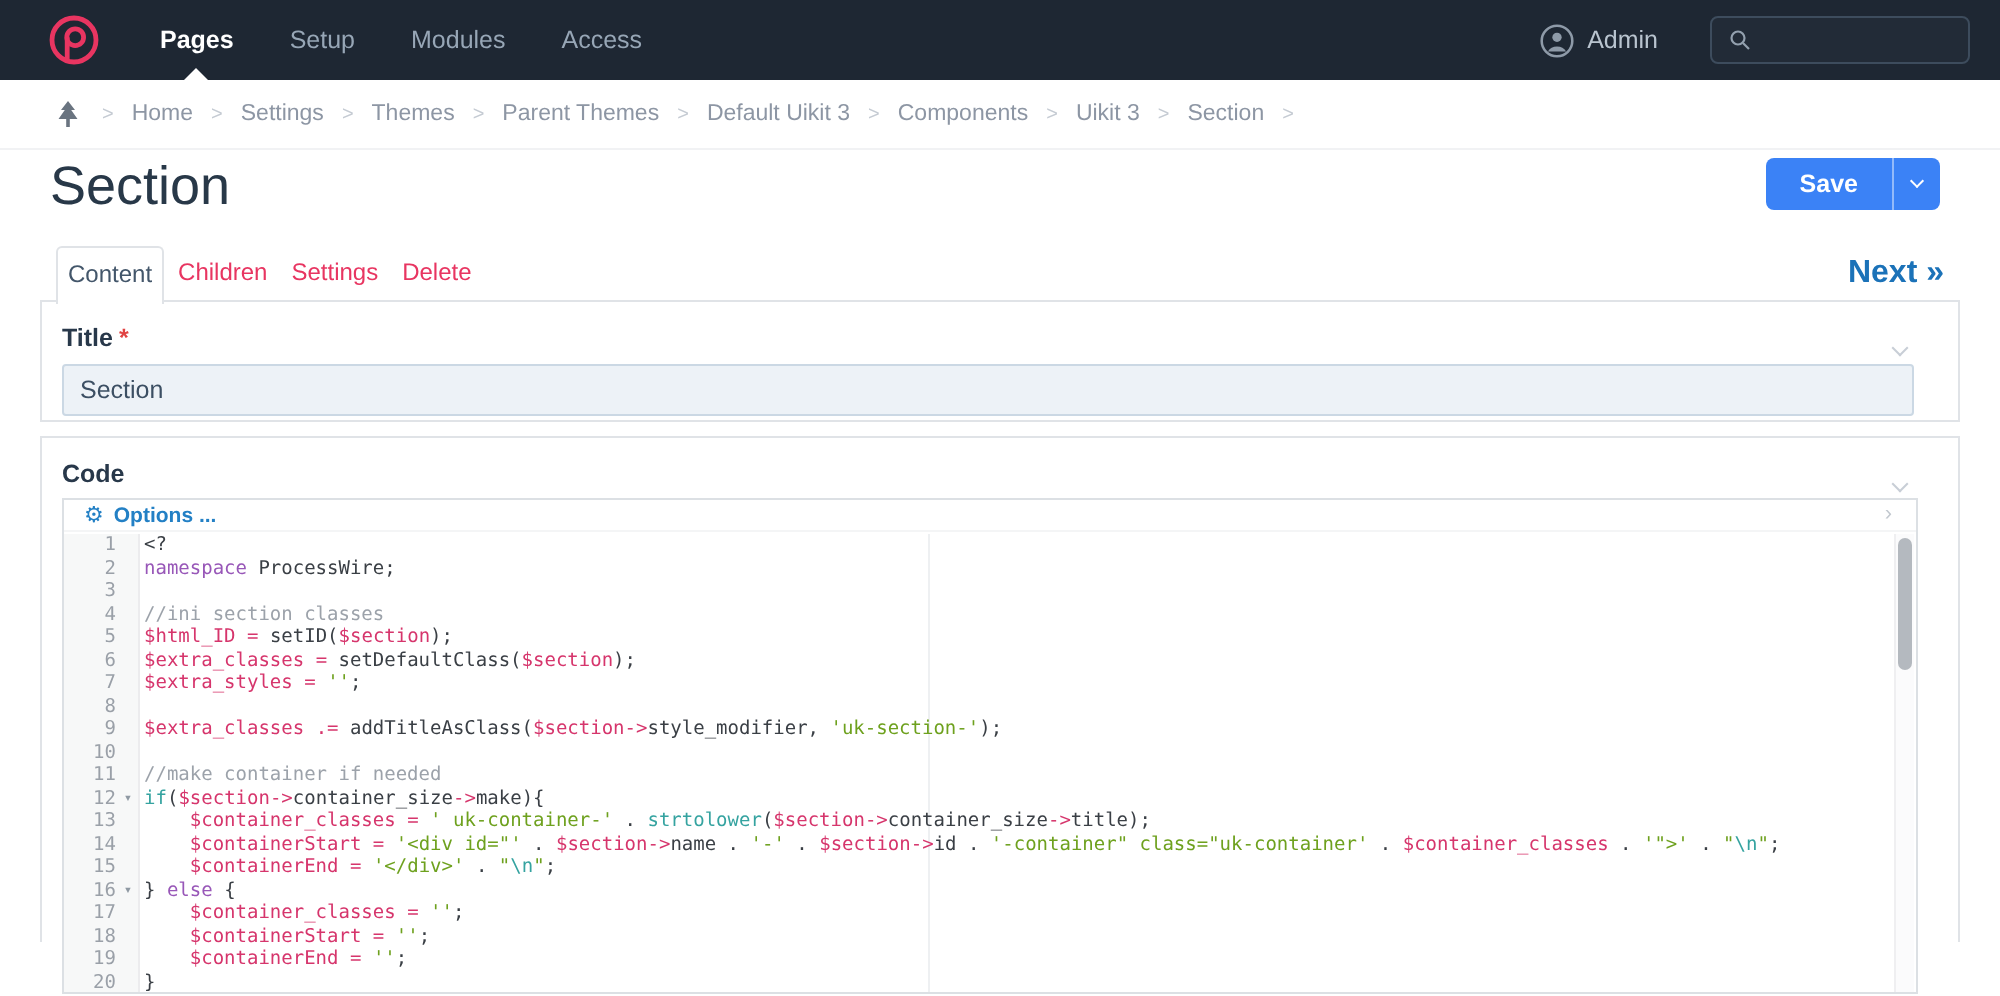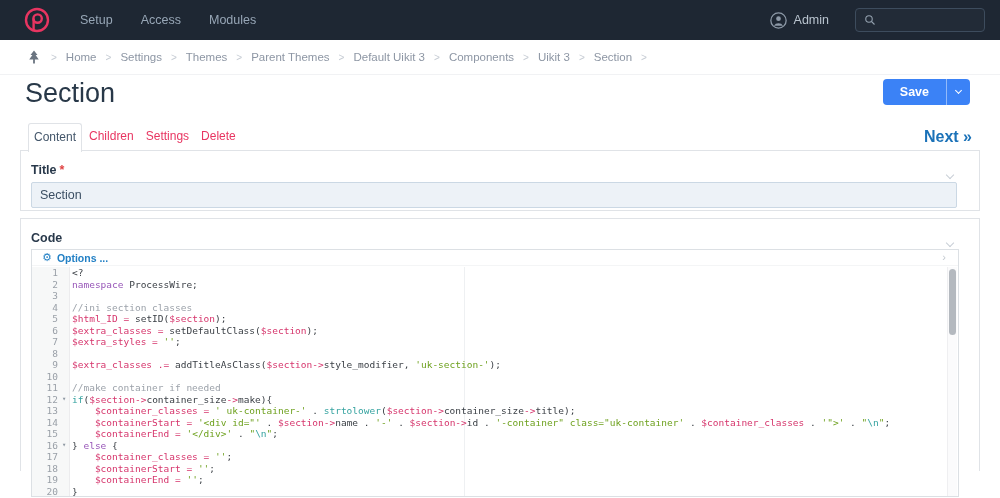--- a/index.html
+++ b/index.html
@@ -97,23 +97,24 @@
 
 <div class="navbar">
   <span class="logo">
     <svg width="26" height="26" viewBox="0 0 26 26">
       <circle cx="13" cy="13" r="11" fill="none" stroke="#E83561" stroke-width="2.4"></circle>
       <circle cx="13.6" cy="11.6" r="4.2" fill="none" stroke="#E83561" stroke-width="2.4"></circle>
       <path d="M9.6 11.6 V 23" stroke="#E83561" stroke-width="2.4" fill="none"></path>
     </svg>
   </span>
   <div class="nav-menu">
+      <span class="nav-item active">Pages<i class="nav-caret"></i></span>
       <span class="nav-item">Setup</span>
+      <span class="nav-item">Modules</span>
       <span class="nav-item">Access</span>
-      <span class="nav-item">Modules</span>
     </div>
   <div class="nav-right">
     <span style="display:inline-flex;">
       <svg width="17" height="17" viewBox="0 0 24 24">
         <circle cx="12" cy="12" r="10.8" fill="none" stroke="#8E9AA8" stroke-width="1.8"></circle>
         <circle cx="12" cy="9.4" r="3.3" fill="#8E9AA8"></circle>
         <path d="M5.6 19.4 a7.2 6.4 0 0 1 12.8 0 Z" fill="#8E9AA8"></path>
       </svg>
     </span>
     <span class="admin-label">Admin</span>

